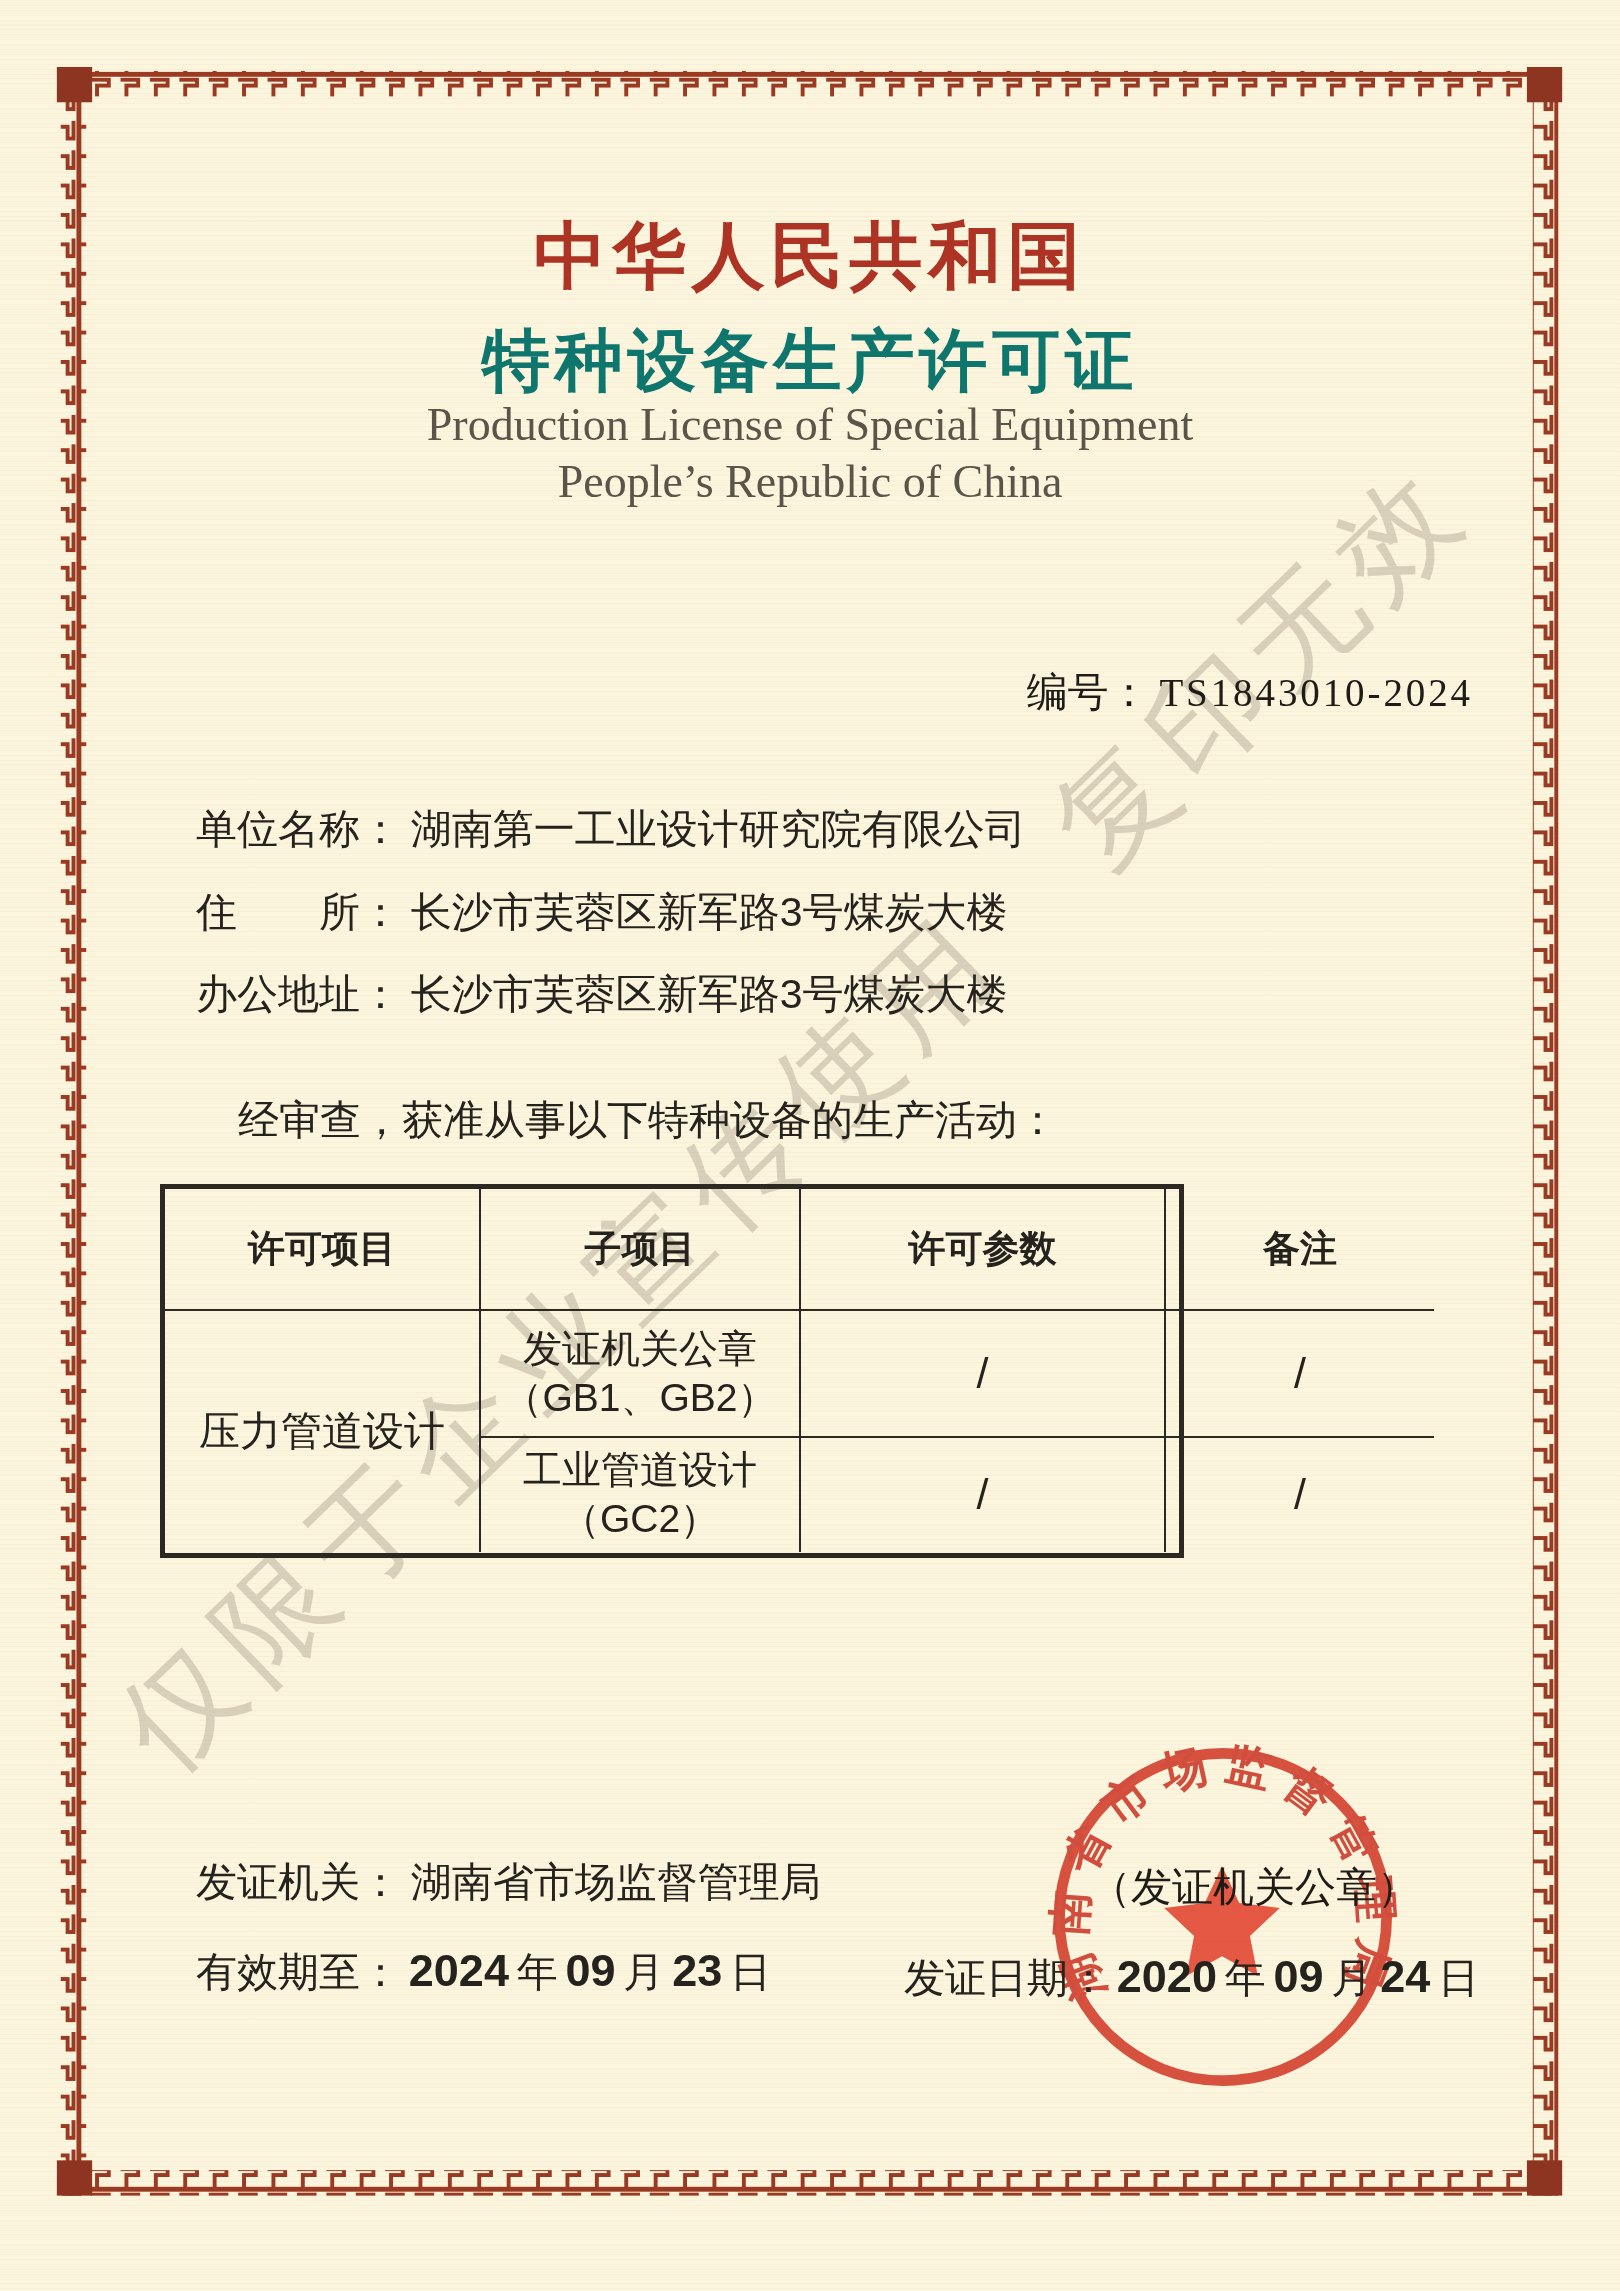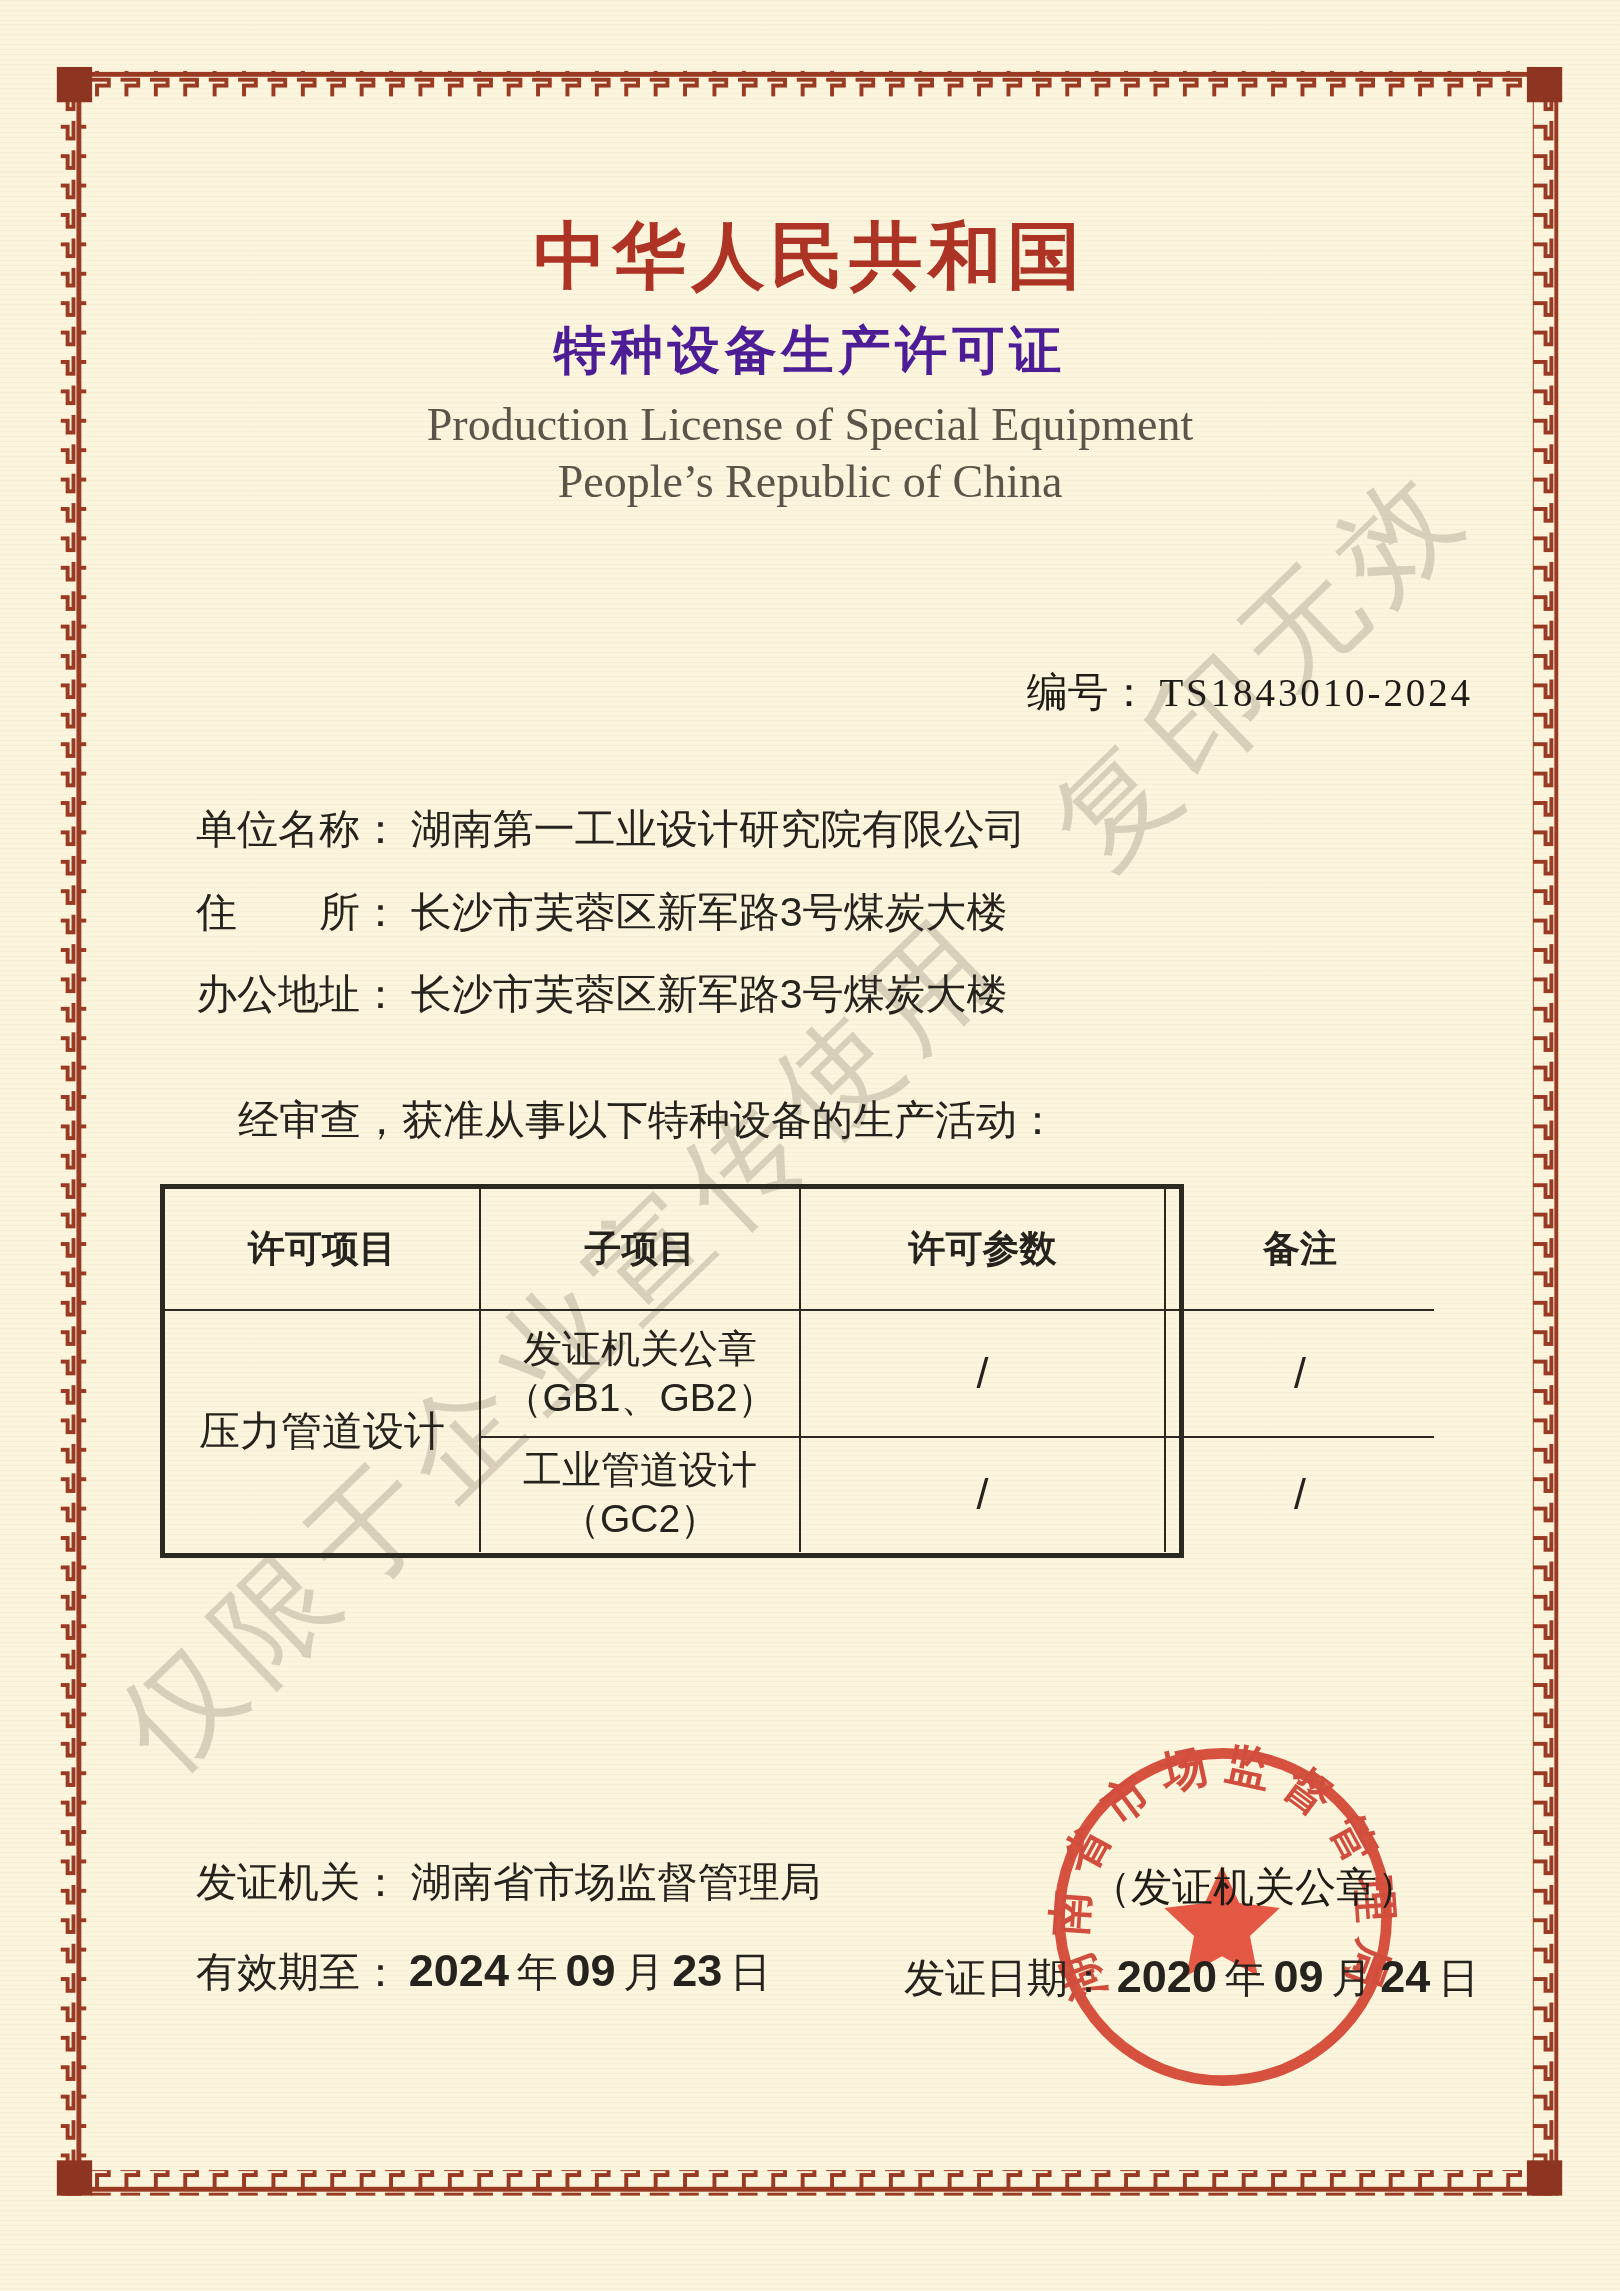--- a/index.html
+++ b/index.html
@@ -20,21 +20,21 @@
       rgba(190,170,120,0.07) 0px, rgba(190,170,120,0.07) 1px,
       rgba(0,0,0,0) 1px, rgba(0,0,0,0) 4.9px);
     pointer-events:none;
   }
   .frame{position:absolute;left:0;top:0;z-index:3;}
   .line{position:absolute;white-space:nowrap;z-index:4;}
 
   .title-cn1{left:0;right:0;top:208px;text-align:center;
     font-size:73px;font-weight:700;letter-spacing:5.9px;color:#ad3425;}
   .title-cn2{left:0;right:0;top:316px;text-align:center;
-    font-size:52px;font-weight:700;letter-spacing:4.9px;color:#4c1d95;}
+    font-size:68px;font-weight:700;letter-spacing:4.9px;color:#0f766e;}
   .title-en{left:0;right:0;text-align:center;
     font-family:"Liberation Serif",serif;font-size:46px;color:#5a5449;}
   .title-en.en1{top:398px;}
   .title-en.en2{top:455px;}
 
   .license-number{top:665px;right:147px;font-size:41px;color:#1f1c17;}
   .license-number .num{
     font-family:"Liberation Serif",serif;font-size:39px;
     letter-spacing:2.9px;margin-left:9.8px;font-weight:500;}
 

